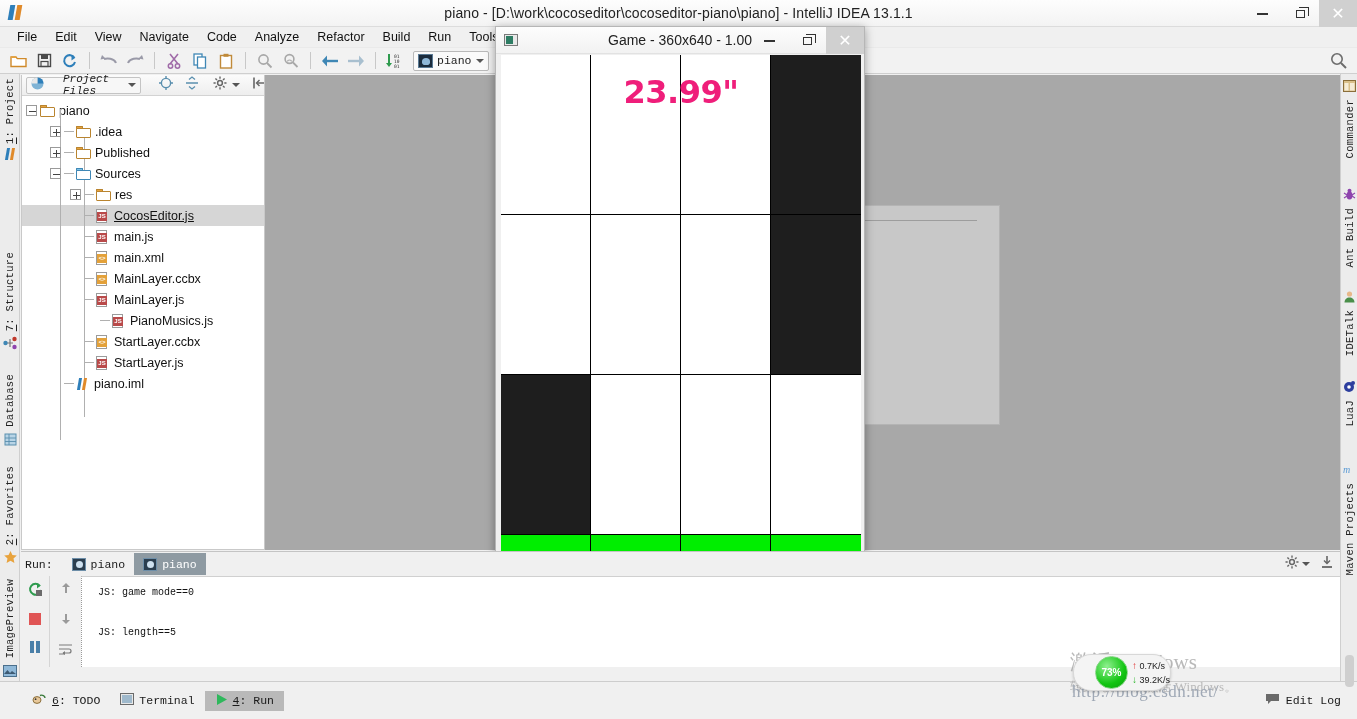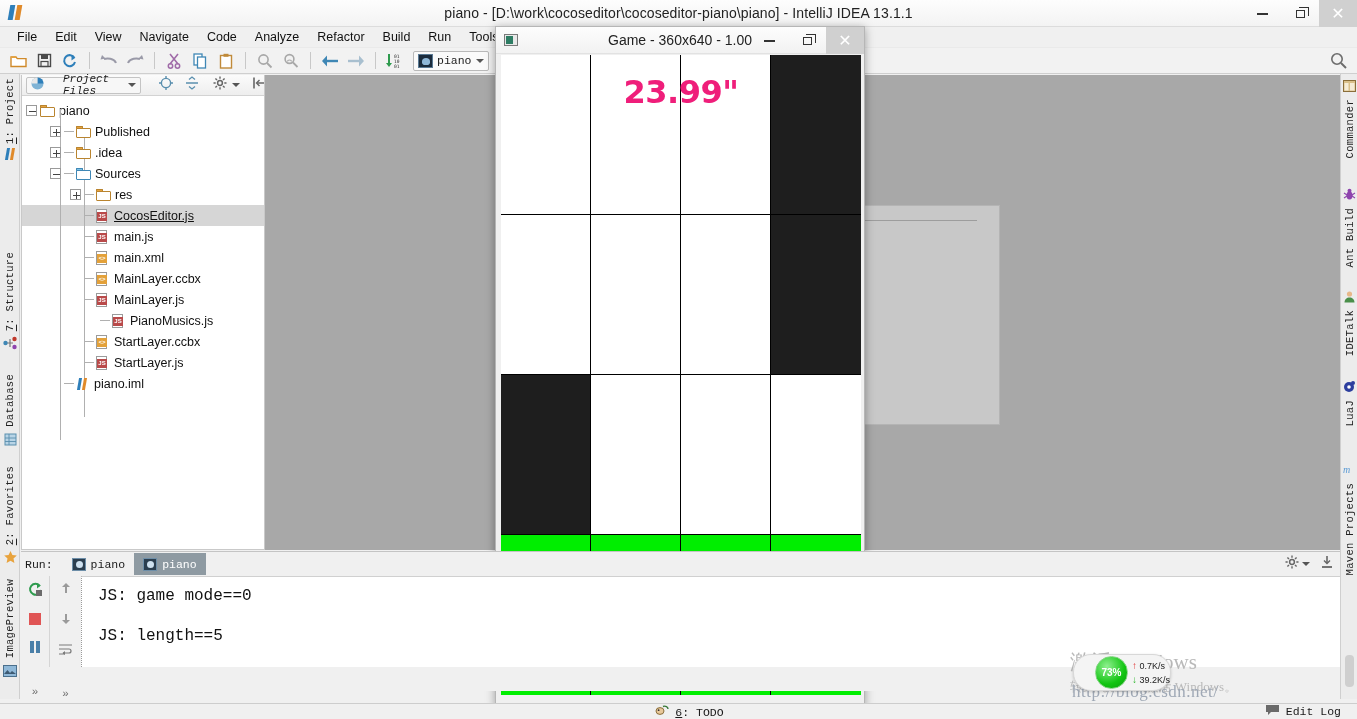--- a/index.html
+++ b/index.html
@@ -160,30 +160,30 @@
   .rtab { display:flex; align-items:center; gap:5px; height:22px; padding:0 8px; font-size:11.5px; font-family:"Liberation Mono", monospace; color:#1a1a1a; border:1px solid transparent;}
   .rtab.active { background:#8e9aa2; color:#fff; }
   .rtab .tico { width:14px;height:13px;background:#2b3e4f;border:1px solid #6d8ea8; position:relative;}
   .rtab .tico::after{content:'';position:absolute;left:3px;top:2px;width:7px;height:7px;background:#cfe1ef;border-radius:50%;}
   .runicons { position:absolute; right:6px; top:3px; display:flex; gap:10px; align-items:center;}
   .consolebody { position:absolute; left:0; top:24px; right:0; bottom:24px; display:flex; }
   .cgutter { width:28px; display:flex; flex-direction:column; align-items:center; padding-top:5px; gap:10px; }
   .cgutter2 { width:32px; display:flex; flex-direction:column; align-items:center; padding-top:5px; gap:13px; border-left:1px solid #d5d5d5;}
   .ctext {
     flex:1; background:#ffffff; border-left:1px dotted #9a9a9a; border-top:1px solid #d0d0d0;
-    font-family:"Liberation Mono", monospace; font-size:16px; color:#111; padding:10px 0 0 16px;
+    font-family:"Liberation Mono", monospace; font-size:10px; color:#111; padding:10px 0 0 16px;
     position:relative;
   }
   .cline { height:13px; margin-bottom:27px; }
   .chev { font-size:11px; color:#707070; font-family:"Liberation Mono", monospace; }
 
   
   .statusbar {
-    position:absolute; left:0; bottom:0; width:1357px; height:16px;
-    background:#f0f0f0; border-top:1px solid #cdcdcd; display:flex; align-items:center; padding-left:22px;flex-direction:column;
+    position:absolute; left:0; bottom:0; width:1357px; height:38px;
+    background:#f0f0f0; border-top:1px solid #cdcdcd; display:flex; align-items:center; padding-left:22px;
   }
   .sbtab { display:flex; align-items:center; gap:5px; height:20px; padding:0 10px; font-size:11.5px; font-family:"Liberation Mono", monospace; color:#1a1a1a;}
   .sbtab.active { background:#b9b9b9; }
   .sbtab u { text-decoration: underline; }
   .eventlog { position:absolute; right:16px; display:flex; align-items:center; gap:6px; font-size:11.5px; font-family:"Liberation Mono", monospace; color:#1a1a1a;}
 
   
   .netwidget {
     position:absolute; left:1073px; top:654px; width:98px; height:37px;
     background:#f4f4f4; border:1px solid #d8d8d8; border-radius:18px;
@@ -532,30 +532,30 @@
           </span>
         <span>piano</span>
       </div>
       <div class="trow" style="padding-left:28px">
         <span class="tog plus"></span>
         <span class="guide"></span>
         <span class="fold">
             <span class="tab"></span>
             <span class="body"></span>
           </span>
-        <span>Published</span>
+        <span>.idea</span>
       </div>
       <div class="trow" style="padding-left:28px">
         <span class="tog plus"></span>
         <span class="guide"></span>
         <span class="fold">
             <span class="tab"></span>
             <span class="body"></span>
           </span>
-        <span>.idea</span>
+        <span>Published</span>
       </div>
       <div class="trow" style="padding-left:28px">
         <span class="tog"></span>
         <span class="guide"></span>
         <span class="fold blue">
             <span class="tab"></span>
             <span class="body"></span>
           </span>
         <span>Sources</span>
       </div>

